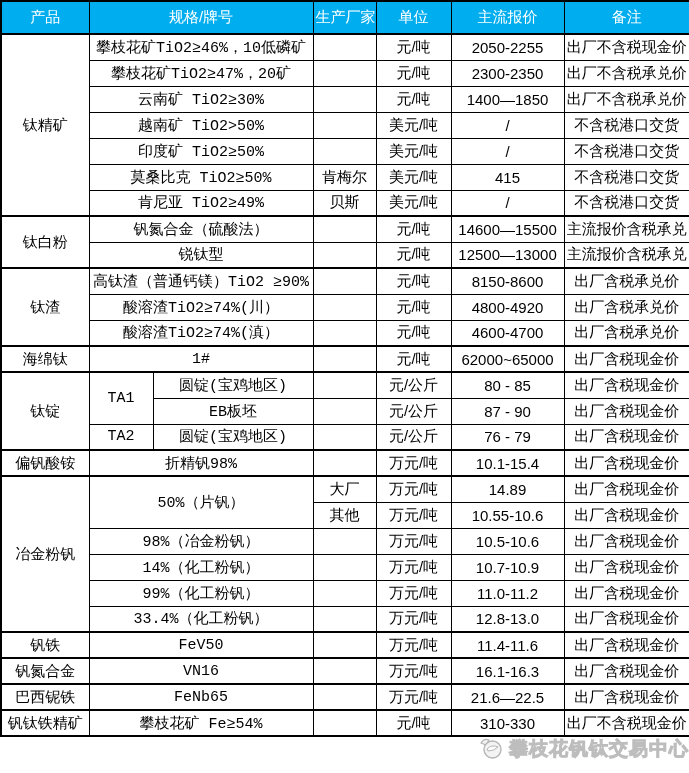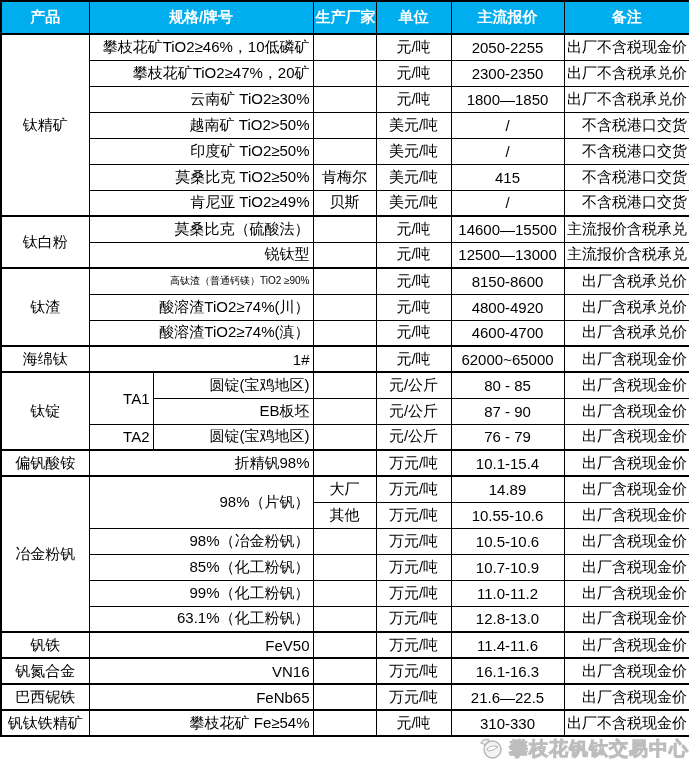--- a/index.html
+++ b/index.html
@@ -20,41 +20,41 @@
     border-collapse:collapse;
     table-layout:fixed;
     width:689px;
     border:2px solid var(--border);
   }
   thead tr{height:33px;}
   tbody tr{height:26px;}
   th{
     background:var(--header-bg);
     color:var(--header-text);
-    font-weight:bold;
+    font-weight:normal;
     font-size:15px;
     border:1px solid var(--border);
     border-bottom:2px solid var(--border);
     padding:0 2px;
     text-align:center;
     vertical-align:middle;
     overflow:hidden;
     white-space:nowrap;
   }
   td{
     border:1px solid var(--border);
     font-size:15px;
     text-align:center;
     vertical-align:middle;
     padding:1px 3px;
     overflow:hidden;
     white-space:nowrap;
   }
-  td.left{text-align:right;}
-  td.small{font-size:10px;}
+  td.left{text-align:center;font-family:Liberation Mono, monospace;}
+  td.small{font-size:15px;}
   td.note{padding:1px 2px;}
   tr.group-start td{border-top:2px solid var(--border);}
   .watermark{
     position:absolute;
     left:478px;top:736px;
     display:flex;align-items:flex-end;gap:5px;
     pointer-events:none;
   }
   .wm-text{
     font-size:19px;
@@ -104,21 +104,21 @@
           <td colspan="2" class="left">攀枝花矿TiO2≥47%，20矿</td>
           <td></td>
           <td>元/吨</td>
           <td>2300-2350</td>
           <td class="left note">出厂不含税承兑价</td>
         </tr>
         <tr>
           <td colspan="2" class="left">云南矿 TiO2≥30%</td>
           <td></td>
           <td>元/吨</td>
-          <td>1800—1850</td>
+          <td>1400—1850</td>
           <td class="left note">出厂不含税承兑价</td>
         </tr>
         <tr>
           <td colspan="2" class="left">越南矿 TiO2&gt;50%</td>
           <td></td>
           <td>美元/吨</td>
           <td>/</td>
           <td class="left note">不含税港口交货</td>
         </tr>
         <tr>
@@ -137,21 +137,21 @@
         </tr>
         <tr>
           <td colspan="2" class="left">肯尼亚 TiO2≥49%</td>
           <td>贝斯</td>
           <td>美元/吨</td>
           <td>/</td>
           <td class="left note">不含税港口交货</td>
         </tr>
         <tr class="group-start">
           <td rowspan="2">钛白粉</td>
-          <td colspan="2" class="left">莫桑比克（硫酸法）</td>
+          <td colspan="2" class="left">钒氮合金（硫酸法）</td>
           <td></td>
           <td>元/吨</td>
           <td>14600—15500</td>
           <td class="left note">主流报价含税承兑</td>
         </tr>
         <tr>
           <td colspan="2" class="left">锐钛型</td>
           <td></td>
           <td>元/吨</td>
           <td>12500—13000</td>
@@ -214,55 +214,55 @@
         <tr class="group-start">
           <td>偏钒酸铵</td>
           <td colspan="2" class="left">折精钒98%</td>
           <td></td>
           <td>万元/吨</td>
           <td>10.1-15.4</td>
           <td class="left note">出厂含税现金价</td>
         </tr>
         <tr class="group-start">
           <td rowspan="6">冶金粉钒</td>
-          <td rowspan="2" colspan="2" class="left">98%（片钒）</td>
+          <td rowspan="2" colspan="2" class="left">50%（片钒）</td>
           <td>大厂</td>
           <td>万元/吨</td>
           <td>14.89</td>
           <td class="left note">出厂含税现金价</td>
         </tr>
         <tr>
           <td>其他</td>
           <td>万元/吨</td>
           <td>10.55-10.6</td>
           <td class="left note">出厂含税现金价</td>
         </tr>
         <tr>
           <td colspan="2" class="left">98%（冶金粉钒）</td>
           <td></td>
           <td>万元/吨</td>
           <td>10.5-10.6</td>
           <td class="left note">出厂含税现金价</td>
         </tr>
         <tr>
-          <td colspan="2" class="left">85%（化工粉钒）</td>
+          <td colspan="2" class="left">14%（化工粉钒）</td>
           <td></td>
           <td>万元/吨</td>
           <td>10.7-10.9</td>
           <td class="left note">出厂含税现金价</td>
         </tr>
         <tr>
           <td colspan="2" class="left">99%（化工粉钒）</td>
           <td></td>
           <td>万元/吨</td>
           <td>11.0-11.2</td>
           <td class="left note">出厂含税现金价</td>
         </tr>
         <tr>
-          <td colspan="2" class="left">63.1%（化工粉钒）</td>
+          <td colspan="2" class="left">33.4%（化工粉钒）</td>
           <td></td>
           <td>万元/吨</td>
           <td>12.8-13.0</td>
           <td class="left note">出厂含税现金价</td>
         </tr>
         <tr class="group-start">
           <td>钒铁</td>
           <td colspan="2" class="left">FeV50</td>
           <td></td>
           <td>万元/吨</td>

